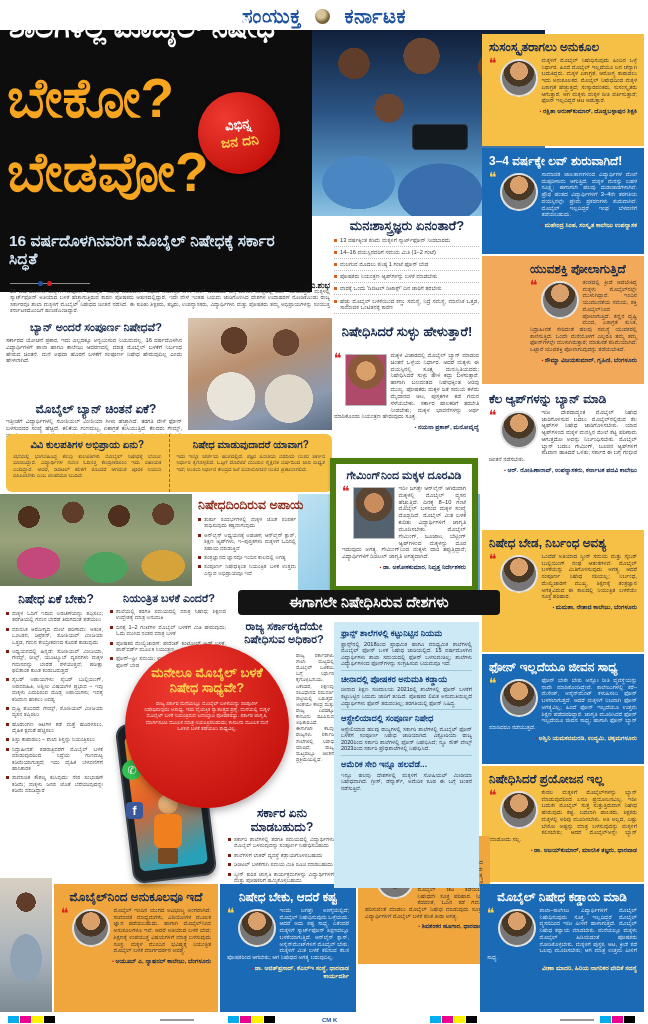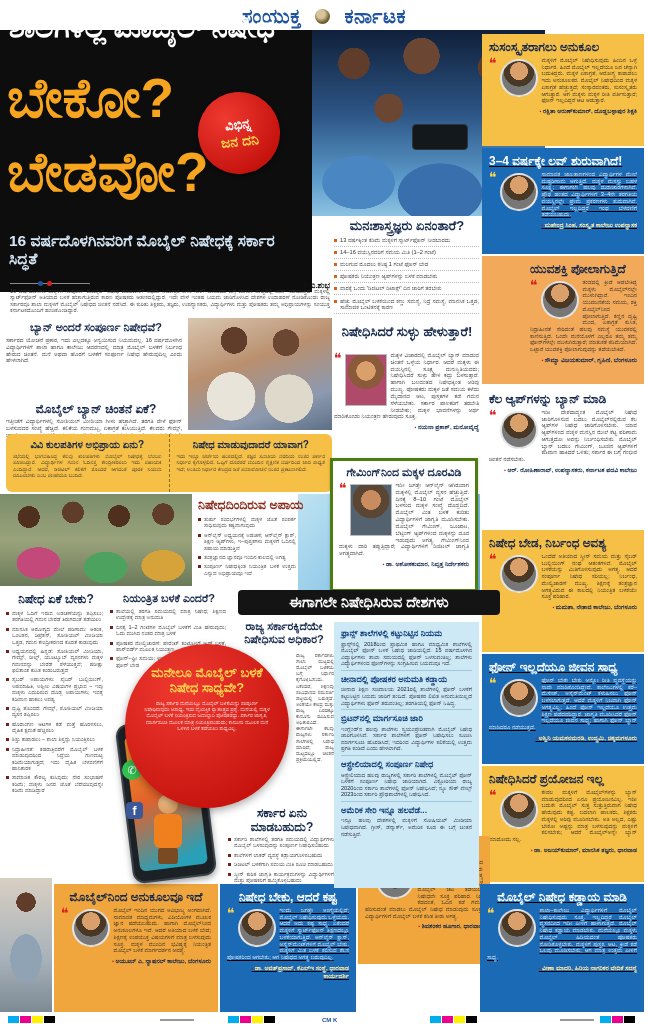--- a/index.html
+++ b/index.html
@@ -134,21 +134,21 @@
   #govtDoTitle { position:absolute; left:232px; top:806px; width:100px; font-size:12px; text-align:center; }
   #govtDoList  { position:absolute; left:228px; top:836px; width:106px; }
   
   #psychTitle { position:absolute; left:334px; top:218px; width:146px; font-size:13px; }
   #psychList { position:absolute; left:334px; top:237px; width:145px; }
   #psychList .bi { border-bottom:1px dotted #b9b9b9; padding-bottom:2px; margin-bottom:2.5px; font-size:5.7px; }
   #psychList .bi::before { background:#d9601a; }
   #liesTitle { position:absolute; left:334px; top:324px; width:146px; font-size:13px; }
   #liesBlock { position:absolute; left:334px; top:352px; width:145px; height:102px; }
   #gamingBox { position:absolute; left:330px; top:458px; width:148px; height:134px; background:#ffffff;
-    border:3px solid #4d7c0f; box-shadow:0 1px 3px rgba(0,0,0,.2); z-index:1; padding:5px 6px; }
+    border:6px solid #4d7c0f; box-shadow:0 1px 3px rgba(0,0,0,.2); z-index:1; padding:5px 6px; }
   #gamingBox .h-sec { font-size:11px; margin-bottom:3px; }
   .qmark { float:left; font-size:14px; line-height:12px; color:#d92020; margin-right:3px; }
   .qmark::before { content:"❝"; }
   .photo-rect { float:left; width:42px; height:52px; margin:2px 4px 2px 0; border:1px solid #bbb;
     background:radial-gradient(circle at 50% 32%,#d9a06b 0 24%,#8a5a3a 25% 45%,#b04a6a 46%),
     linear-gradient(180deg,#e8d8c8,#b8a890); }
   .photo-rect.man { background:radial-gradient(circle at 50% 30%,#c98c5e 0 24%,#5a4632 25% 45%,#54616e 46%),
     linear-gradient(180deg,#dfe3e6,#aab2b8); }
   .attr { font-size:6.2px; font-weight:bold; color:#15284c; text-align:right; margin-top:3px; }
   .attr::before { content:"▪ "; color:#c5120d; font-size:5px; }
@@ -166,21 +166,21 @@
   .qbox { position:absolute; padding:6px 7px; overflow:hidden; }
   .qbox .q-title { font-size:12px; font-weight:bold; color:#15284c; margin-bottom:3px; }
   .qbox .q-body { font-size:5.7px; line-height:1.18; color:#2a2a2a; text-align:justify; }
   .qbox .headshot { float:left; width:38px; height:38px; border-radius:50%; margin:2px 4px 2px 0;
     border:2px solid rgba(255,255,255,.8);
     background:radial-gradient(circle at 50% 30%,#d9a06b 0 30%,#4a3826 31% 52%,#777 53%); }
   .t-yellow { background:#f6bf45; }
   .t-gold { background:#f0a63c; }
   .t-orange { background:#f2a959;padding-left:48px; }
   .t-white { background:#ffffff; }
-  .t-blue { background:#1a6ab5;text-decoration:underline; }
+  .t-blue { background:#1a6ab5; }
   .t-blue .q-title { color:#ffffff; }
   .t-blue .q-body { color:#eaf3fb; }
   .t-blue .attr { color:#ffe9a8; }
   .t-blue .qmark { color:#ffd34d; }
   
   #rb0 { left:482px; top:34px;  width:162px; height:112px; }
   #rb1 { left:482px; top:148px; width:162px; height:106px; }
   #rb2 { left:482px; top:256px; width:162px; height:128px; }
   #rb3 { left:482px; top:386px; width:162px; height:142px; }
   #rb4 { left:482px; top:530px; width:162px; height:122px; }
@@ -342,24 +342,20 @@
 
   <div id="countriesBanner">ಈಗಾಗಲೇ ನಿಷೇಧಿಸಿರುವ ದೇಶಗಳು</div>
   <div id="countriesBox">
     <div class="country">
       <div class="c-title">ಫ್ರಾನ್ಸ್ ಶಾಲೆಗಳಲ್ಲಿ ಕಟ್ಟುನಿಟ್ಟಿನ ನಿಯಮ</div>
       <div class="c-body">ಫ್ರಾನ್ಸ್‌ನಲ್ಲಿ 2018ರಿಂದ ಪ್ರಾಥಮಿಕ ಹಾಗೂ ಮಾಧ್ಯಮಿಕ ಶಾಲೆಗಳಲ್ಲಿ ಮೊಬೈಲ್ ಫೋನ್ ಬಳಕೆ ನಿಷೇಧ ಜಾರಿಯಲ್ಲಿದೆ. 15 ವರ್ಷದೊಳಗಿನ ವಿದ್ಯಾರ್ಥಿಗಳು ಶಾಲಾ ಸಮಯದಲ್ಲಿ ಫೋನ್ ಬಳಸುವಂತಿಲ್ಲ; ಶಾಲೆಗಳು ವಿದ್ಯಾರ್ಥಿಗಳಿಂದ ಫೋನ್‌ಗಳನ್ನು ಸಂಗ್ರಹಿಸುವ ನಿಯಮವೂ ಇದೆ.</div>
     </div>
     <div class="country">
       <div class="c-title">ಚೀನಾದಲ್ಲಿ ಪೋಷಕರ ಅನುಮತಿ ಕಡ್ಡಾಯ</div>
       <div class="c-body">ಚೀನಾದ ಶಿಕ್ಷಣ ಸಚಿವಾಲಯ 2021ರಲ್ಲಿ ಶಾಲೆಗಳಲ್ಲಿ ಫೋನ್ ಬಳಕೆಗೆ ಕಟ್ಟುನಿಟ್ಟಿನ ನಿಯಮ ಜಾರಿಗೆ ತಂದಿದೆ. ಪೋಷಕರ ಲಿಖಿತ ಅನುಮತಿಯಿಲ್ಲದೆ ವಿದ್ಯಾರ್ಥಿಗಳು ಫೋನ್ ತರುವಂತಿಲ್ಲ; ತರಗತಿಯಲ್ಲಿ ಫೋನ್ ನಿಷಿದ್ಧ.</div>
-    </div>
-    <div class="country">
-      <div class="c-title">ಬ್ರಿಟನ್‌ನಲ್ಲಿ ಮಾರ್ಗಸೂಚಿ ಜಾರಿ</div>
-      <div class="c-body">ಇಂಗ್ಲೆಂಡ್‌ನ ಹಲವು ಶಾಲೆಗಳು ಸ್ವಯಂಪ್ರೇರಿತವಾಗಿ ಮೊಬೈಲ್ ನಿಷೇಧ ಜಾರಿಗೊಳಿಸಿವೆ. ಸರ್ಕಾರ ಶಾಲೆಗಳಿಗೆ ಫೋನ್ ನಿಷೇಧಿಸಲು ಸೂಚಿಸಿ ಮಾರ್ಗಸೂಚಿ ಹೊರಡಿಸಿದೆ; ಇದರಿಂದ ವಿದ್ಯಾರ್ಥಿಗಳ ಕಲಿಕೆಯಲ್ಲಿ ಉತ್ತಮ ಪ್ರಗತಿ ಕಂಡಿದೆ ಎಂದು ಹೇಳಲಾಗಿದೆ.</div>
     </div>
     <div class="country">
       <div class="c-title">ಆಸ್ಟ್ರೇಲಿಯಾದಲ್ಲಿ ಸಂಪೂರ್ಣ ನಿಷೇಧ</div>
       <div class="c-body">ಆಸ್ಟ್ರೇಲಿಯಾದ ಹಲವು ರಾಜ್ಯಗಳಲ್ಲಿ ಸರ್ಕಾರಿ ಶಾಲೆಗಳಲ್ಲಿ ಮೊಬೈಲ್ ಫೋನ್ ಬಳಕೆಗೆ ಸಂಪೂರ್ಣ ನಿಷೇಧ ಜಾರಿಯಾಗಿದೆ. ವಿಕ್ಟೋರಿಯಾ ರಾಜ್ಯ 2020ರಿಂದ ಸರ್ಕಾರಿ ಶಾಲೆಗಳಲ್ಲಿ ಫೋನ್ ನಿಷೇಧಿಸಿದೆ; ನ್ಯೂ ಸೌತ್ ವೇಲ್ಸ್ 2023ರಿಂದ ಸರ್ಕಾರಿ ಪ್ರೌಢಶಾಲೆಗಳಲ್ಲಿ ನಿಷೇಧಿಸಿದೆ.</div>
     </div>
     <div class="country">
       <div class="c-title">ಅಮೆರಿಕ ಸೇರಿ ಇನ್ನೂ ಹಲವೆಡೆ...</div>
       <div class="c-body">ಇನ್ನೂ ಹಲವು ದೇಶಗಳಲ್ಲಿ ಮಕ್ಕಳಿಗೆ ಸೋಷಿಯಲ್ ಮೀಡಿಯಾ ನಿಷೇಧವಾಗಿದೆ. ಗ್ರೀಸ್, ಡೆನ್ಮಾರ್ಕ್, ಅಮೆರಿಕ ಕೂಡ ಈ ಬಗ್ಗೆ ಚಿಂತನೆ ನಡೆಸುತ್ತಿವೆ.</div>
     </div>
   </div>

